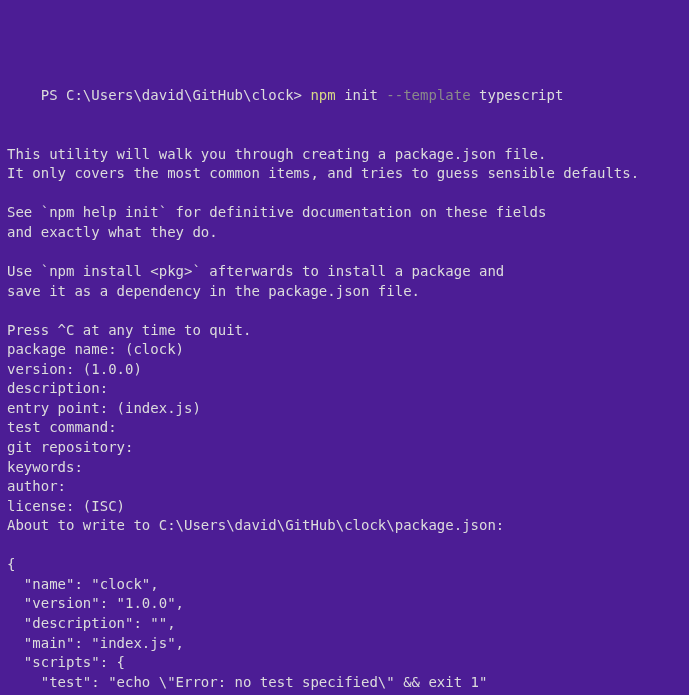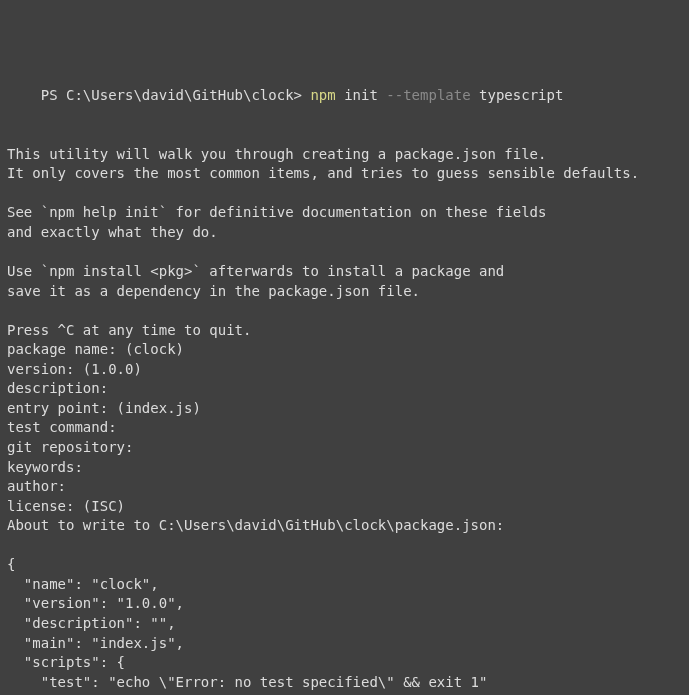--- a/index.html
+++ b/index.html
@@ -8,21 +8,21 @@
     background: #0d0d0d;
   }
   body {
     width: 689px;
     height: 695px;
     overflow: hidden;
   }
   #terminal {
     width: 689px;
     height: 695px;
-    background: #404040;
+    background: #4c1d95;
     color: #dcdcdc;
     font-family: "DejaVu Sans Mono", "Liberation Mono", monospace;
     font-size: 14px;
     line-height: 19.55px;
     padding: 8px 10px 0 7px;
     box-sizing: border-box;
     white-space: pre;
     letter-spacing: 0;
     -webkit-font-smoothing: antialiased;
   }

